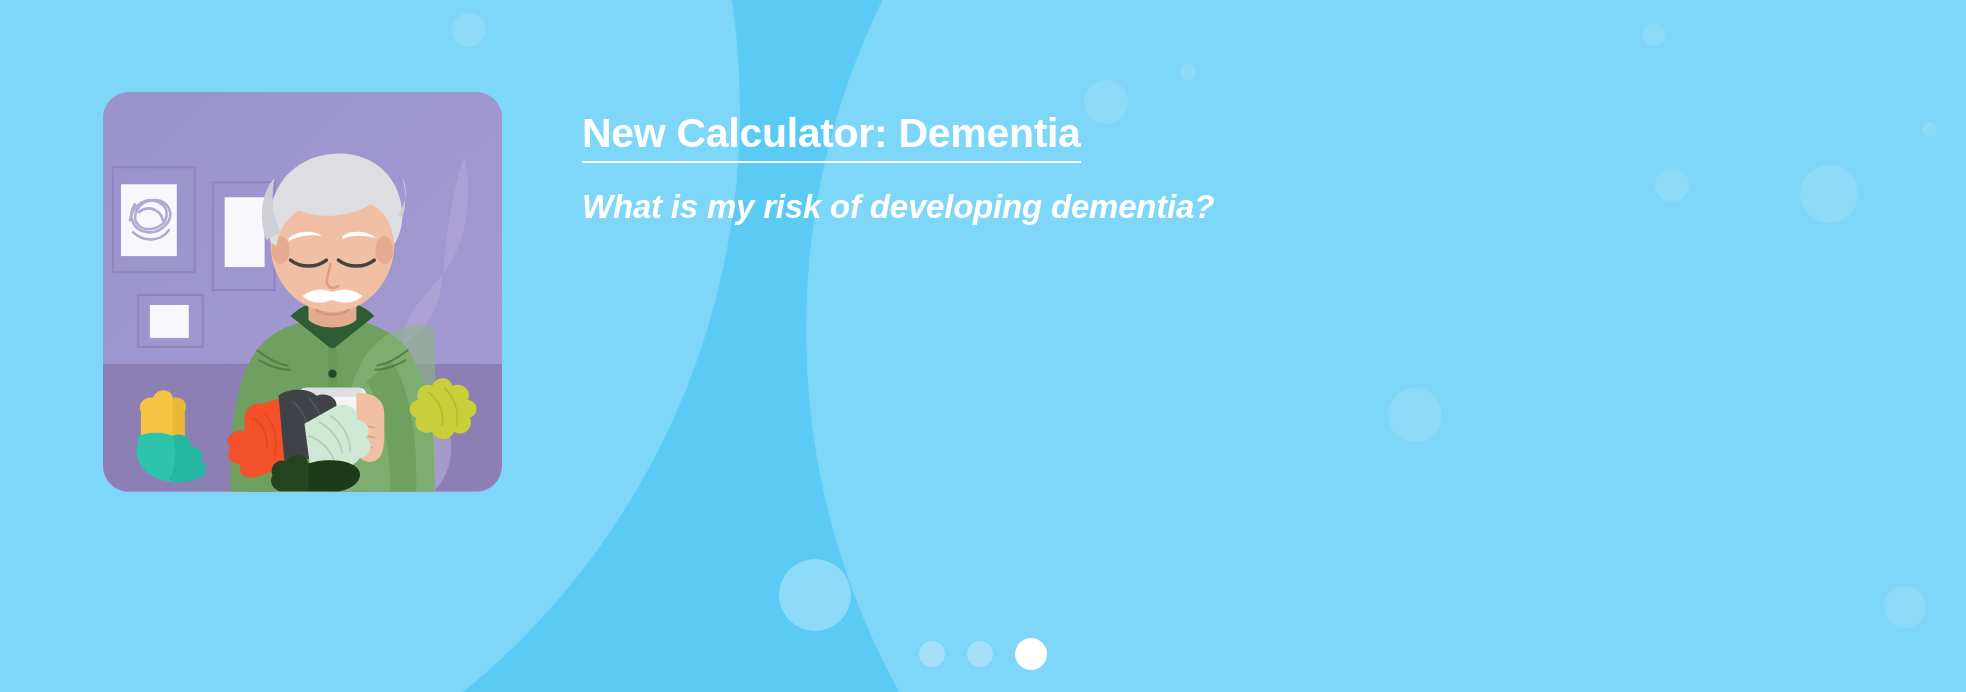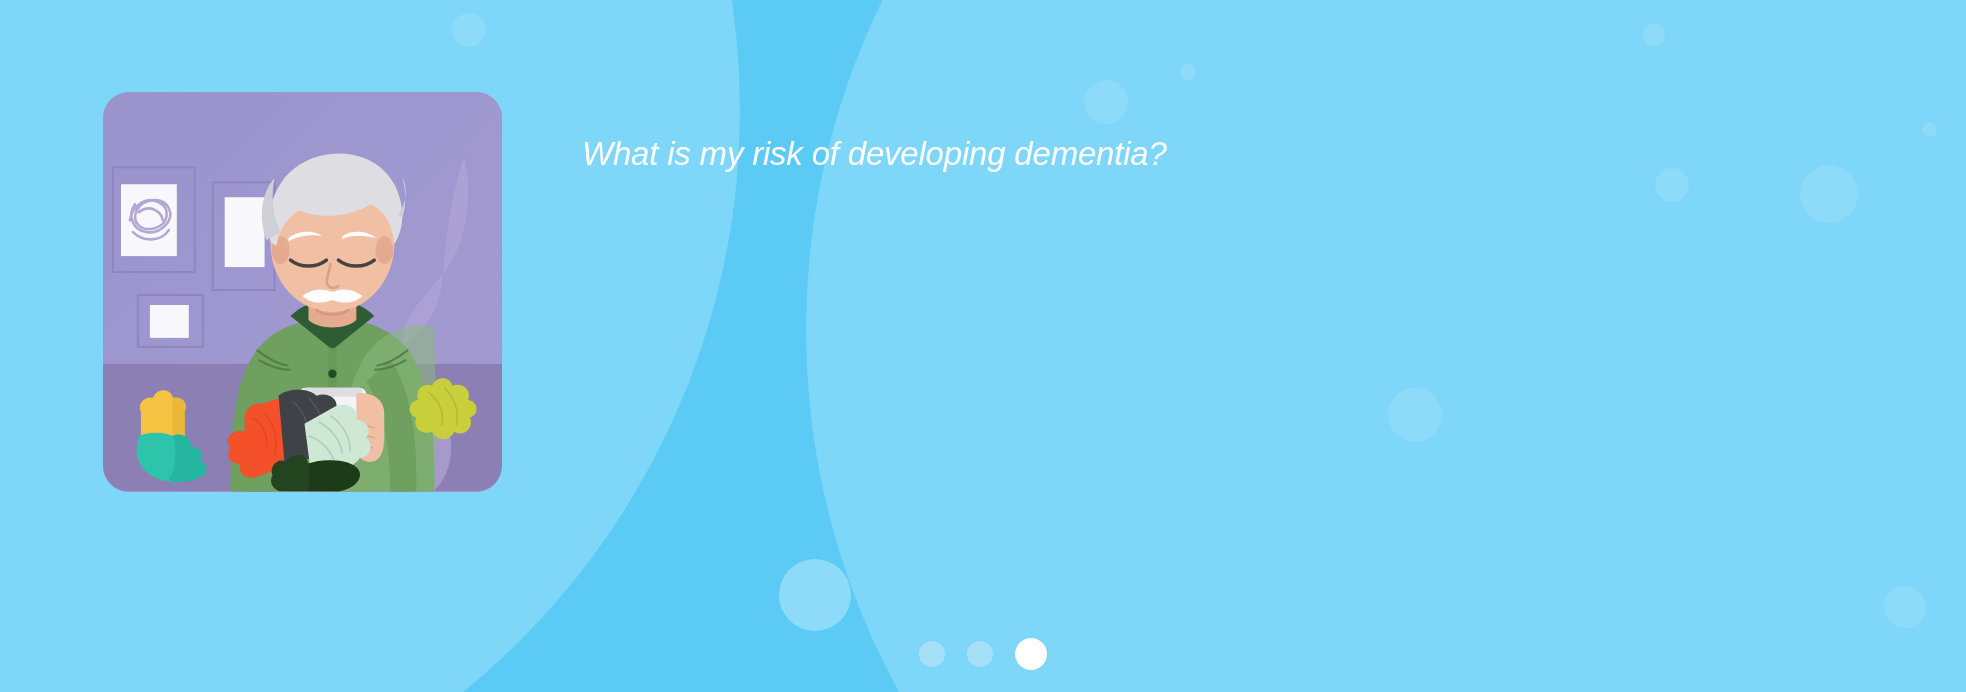--- a/index.html
+++ b/index.html
@@ -59,21 +59,21 @@
     display:inline-block;
     border-bottom:2px solid #ffffff;
     padding-bottom:4px;
     line-height:1.15;
   }
   .subhead {
     margin-top:25px;
     font-size:33px;
     font-style:italic;
     color:#ffffff;
-    font-weight:400;
+    font-weight:700;
     letter-spacing:-0.2px;
   }
   .body-copy {
     margin-top:23px;
     font-size:30px;
     color:#ffffff;
     font-weight:400;
     line-height:1.32;
     max-width:1010px;
     letter-spacing:-0.1px;
@@ -263,20 +263,21 @@
           <g stroke="#aab42b" stroke-width="1.6" fill="none" opacity="0.75">
             <path d="M326 300 C336 308, 342 320, 340 334"></path>
             <path d="M342 296 C352 306, 358 320, 354 334"></path>
           </g>
         </g>
       </g>
     </svg>
   </div>
 
   <div class="content">
+    <a class="headline" href="#" style="text-decoration:none;">New Calculator: Dementia</a>
     <div class="subhead">What is my risk of developing dementia?</div>
   </div>
 
   <div class="dots">
     <span class="dot inactive"></span>
     <span class="dot inactive"></span>
     <span class="dot active"></span>
   </div>
 
 </div>

